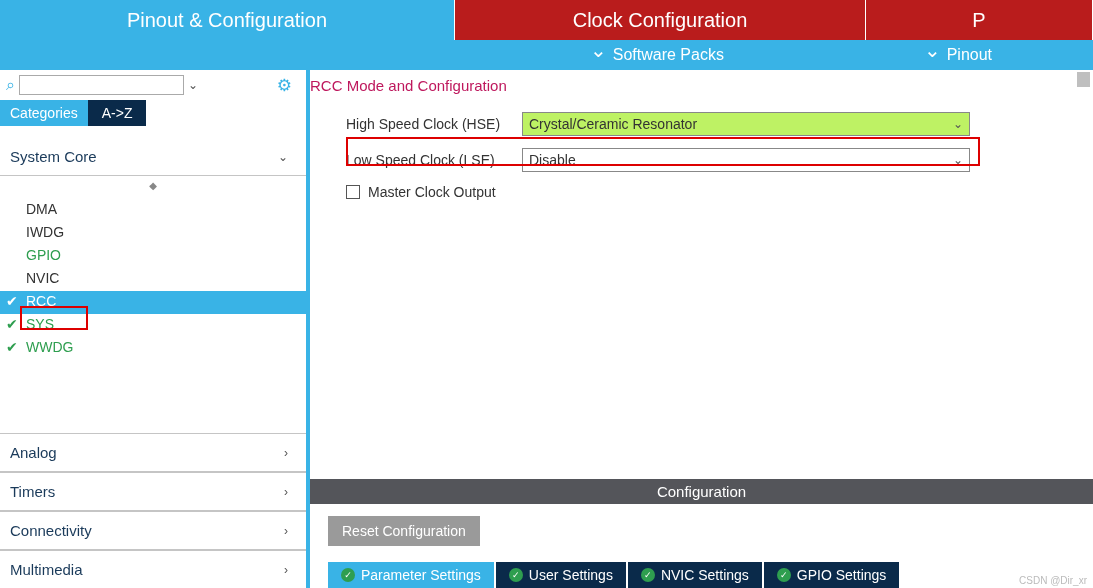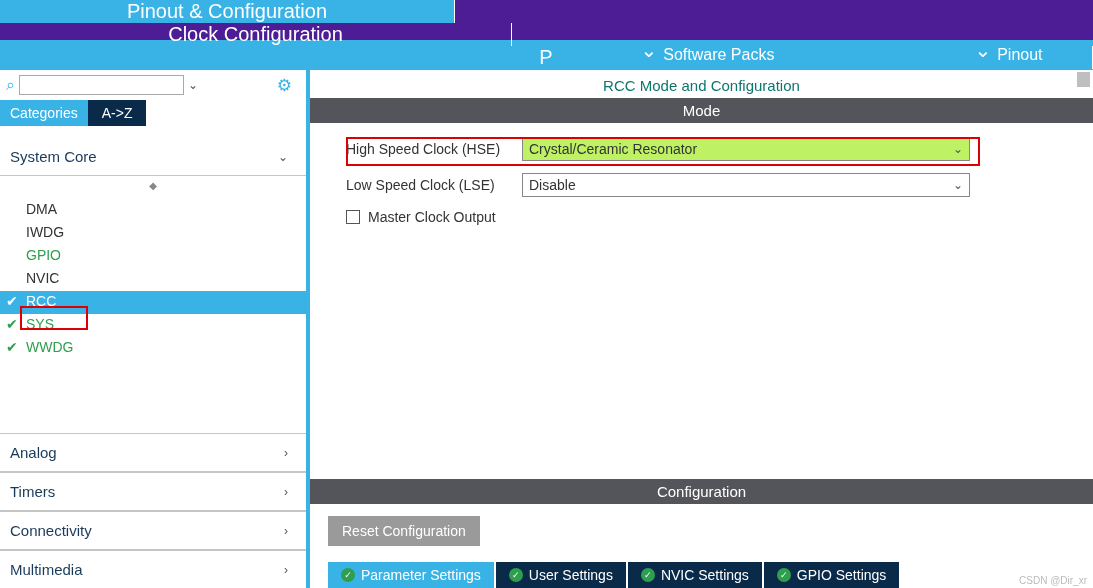--- a/index.html
+++ b/index.html
@@ -1,25 +1,25 @@
 <!DOCTYPE html>
 <html><head>
   <meta charset="utf-8">
   <style>
     * { margin: 0; padding: 0; box-sizing: border-box; font-family: Arial, sans-serif; }
     body { width: 1093px; height: 588px; overflow: hidden; background: #fff; position: relative; }
     
-    .top-tabs { display: flex; height: 40px; background: #4c1d95; flex-direction: column; }
+    .top-tabs { display: flex; height: 40px; background: #b91c1c; }
     .top-tab { display: flex; align-items: center; justify-content: center; color: #fff; font-size: 20px; border-right: 1px solid #fff; }
     .top-tab.active { background: #39b3e6; color: #fff; }
     .top-tab:nth-child(1) { width: 455px; }
-    .top-tab:nth-child(2) { width: 512px; }
+    .top-tab:nth-child(2) { width: 411px; }
     .top-tab:nth-child(3) { flex: 1; }
     
-    .sub-bar { height: 30px; background: #39b3e6; display: flex; align-items: center; color: #fff; font-size: 16px; justify-content: center; }
+    .sub-bar { height: 30px; background: #39b3e6; display: flex; align-items: center; color: #fff; font-size: 16px; }
     .sub-item { display: flex; align-items: center; gap: 6px; cursor: pointer; }
     .sub-bar .sub-item:first-child { margin-left: 590px; }
     .sub-bar .sub-item:nth-child(2) { margin-left: 200px; }
     
     .main { display: flex; height: calc(100% - 70px); }
     
     .left-panel { width: 310px; border-right: 4px solid #39b3e6; display: flex; flex-direction: column; }
     .search-row { display: flex; align-items: center; padding: 4px 6px; gap: 4px; height: 30px; }
     .search-icon-left { color: #39b3e6; font-size: 16px; }
     .search-input { flex: 0 0 145px; height: 20px; border: 1px solid #aaa; padding: 0 4px; font-size: 12px; }
@@ -44,21 +44,21 @@
     .list-item.selected { background: #39b3e6; color: #fff; }
     .list-item .check { color: #2e9e4f; margin-left: -20px; margin-right: 6px; width: 14px; }
     .list-item.selected .check { color: #fff; }
     .highlight-box { border: 2px solid #d00; position: absolute; pointer-events: none; }
     .hl-rcc { left: 20px; top: 306px; width: 68px; height: 24px; }
     .hl-hse { left: 346px; top: 137px; width: 634px; height: 29px; }
     
     .right-panel { flex: 1; display: flex; flex-direction: column; position: relative; }
     .scroll-indicator { position: absolute; top: 2px; right: 3px; width: 13px; height: 15px; background: #bfbfbf; }
     
-    .config-title { text-align: center; font-size: 15px; color: #0f766e; padding: 7px 0 4px; }
+    .config-title { font-size: 15px; color: #be185d; padding: 7px 0 4px; }
     .mode-header { background: #54555a; color: #fff; text-align: center; font-size: 15px; padding: 4px 0; }
     .mode-body { padding: 14px 18px 8px 36px; flex: 0 0 auto; }
     .field-row { display: flex; align-items: center; margin-bottom: 12px; font-size: 14px; color: #333; }
     .field-label { width: 176px; }
     .field-select { flex: 1; max-width: 448px; height: 24px; border: 1px solid #888; padding: 0 6px; font-size: 14px; display: flex; align-items: center; justify-content: space-between; background: #fff; }
     .field-select.highlighted { background: #bef264; }
     .chk { width: 14px; height: 14px; border: 1px solid #555; margin-right: 8px; }
     
     .mode-gap { flex: 1; min-height: 220px; }
     
@@ -160,21 +160,20 @@
     </div>
     <div class="section-header collapsed last">
       <span>Multimedia</span>
       <span class="chevron">›</span>
     </div>
   </div>
 
   <div class="right-panel">
     <div class="scroll-indicator"></div>
     <div class="config-title">RCC Mode and Configuration</div>
-    <div class="mode-header">Mode</div>
     <div class="mode-body">
       <div class="field-row">
         <div class="field-label">High Speed Clock (HSE)</div>
         <div class="field-select highlighted">
           <span>Crystal/Ceramic Resonator</span>
           <span class="chevron">⌄</span>
         </div>
       </div>
       <div class="field-row">
         <div class="field-label">Low Speed Clock (LSE)</div>

